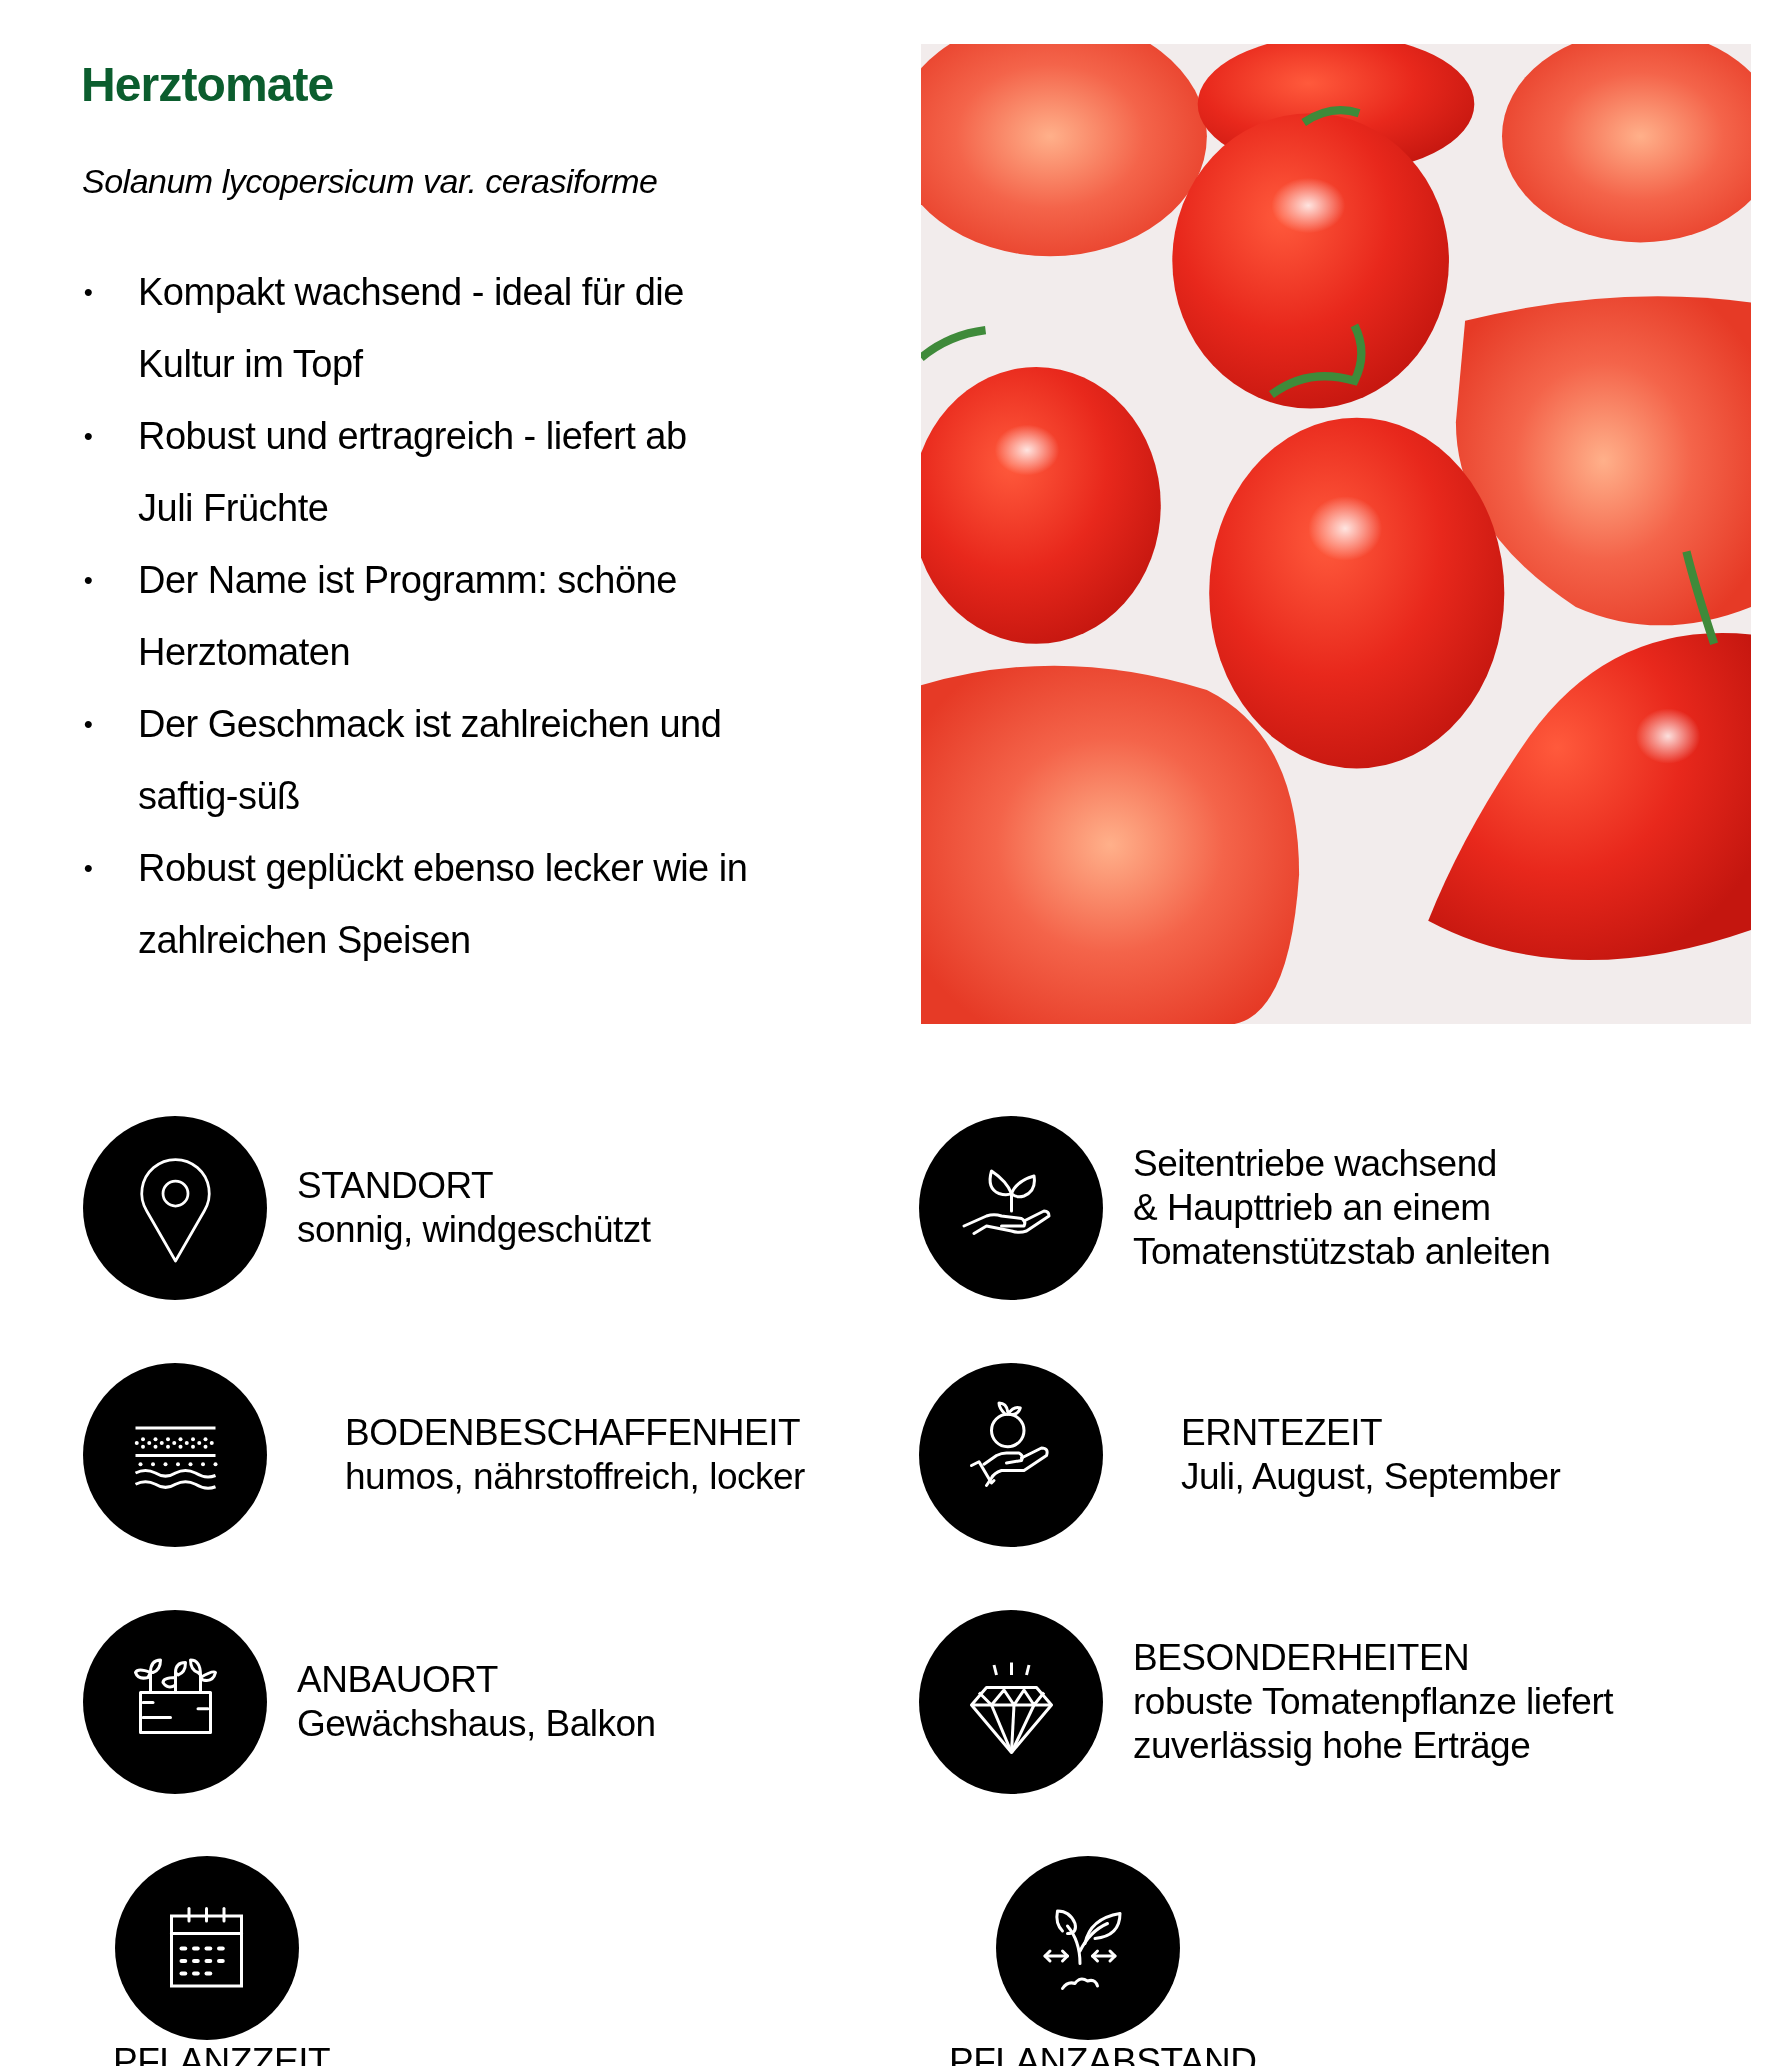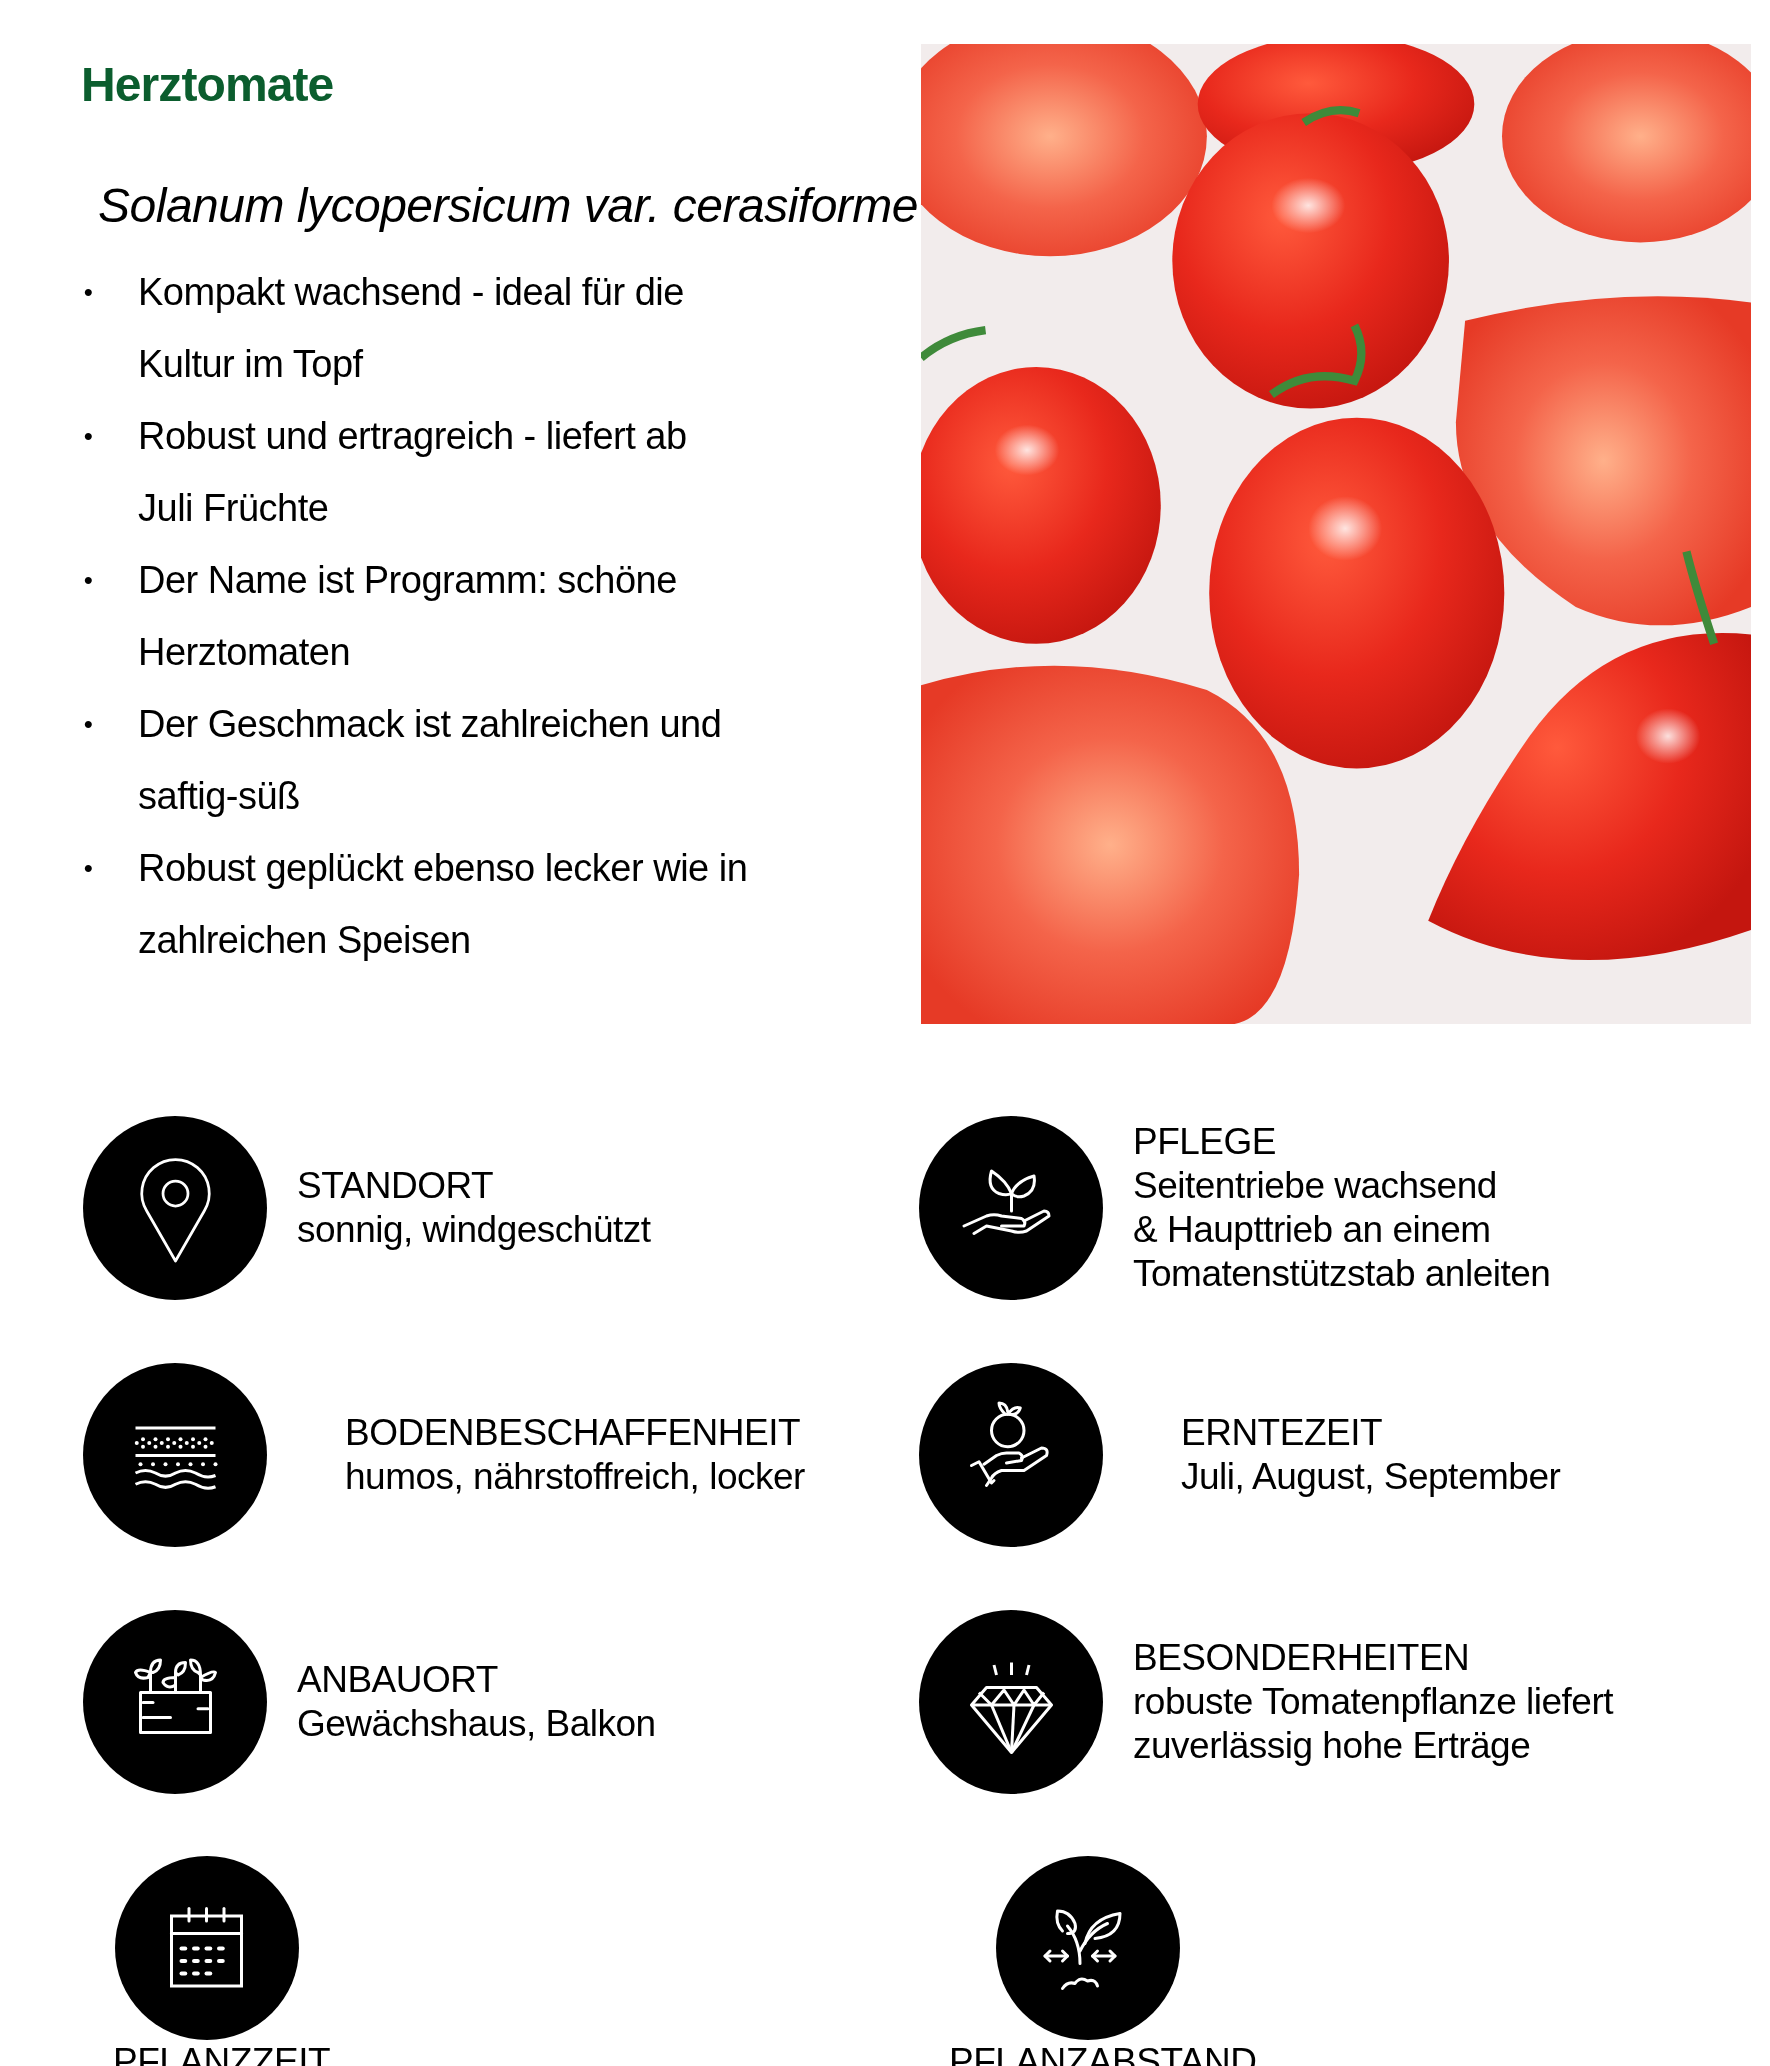--- a/index.html
+++ b/index.html
@@ -22,22 +22,22 @@
       margin: 0;
       font-size: 48px;
       font-weight: bold;
       letter-spacing: -0.9px;
       line-height: 1.1;
     }
     .latin {
       position: absolute;
       left: 82px;
       top: 162px;
-      margin: 16px;
-      font-size: 48px;
+      margin: 0;
+      font-size: 34px;
       font-style: italic;
       letter-spacing: -0.5px;
     }
     .bullets {
       position: absolute;
       left: 81px;
       top: 256px;
       width: 761px;
       margin: 0;
       padding: 0;
@@ -202,21 +202,20 @@
   <div class="icon-circle">
     <svg viewBox="0 0 100 100" fill="none" stroke="#fff" stroke-width="2.4" stroke-linecap="round" stroke-linejoin="round">
       <path d="M50 52 L50 38"></path>
       <path d="M50 38 Q46 28 34 20 Q30 34 40 38 Q46 40 50 38"></path>
       <path d="M50 38 Q54 28 68 24 Q70 36 60 40 Q54 42 50 38"></path>
       <path d="M12 64 L30 56 Q36 54 42 56 L58 58 Q62 60 60 64 L42 64"></path>
       <path d="M60 60 L76 52 Q80 52 80 56 L62 68 Q56 70 50 68 L30 64 L20 70"></path>
     </svg>
   </div>
   <div class="text">
-    <span class="label">PFLEGE</span>
     <span class="value">Seitentriebe wachsend</span>
     <span class="value">&amp; Haupttrieb an einem</span>
     <span class="value">Tomatenstützstab anleiten</span>
   </div>
 </div>
 
 <div class="feature col-left row-2">
   <div class="icon-circle">
     <svg viewBox="0 0 100 100" fill="none" stroke="#fff" stroke-width="2.4" stroke-linecap="butt">
       <line x1="18" y1="28" x2="82" y2="28"></line>

